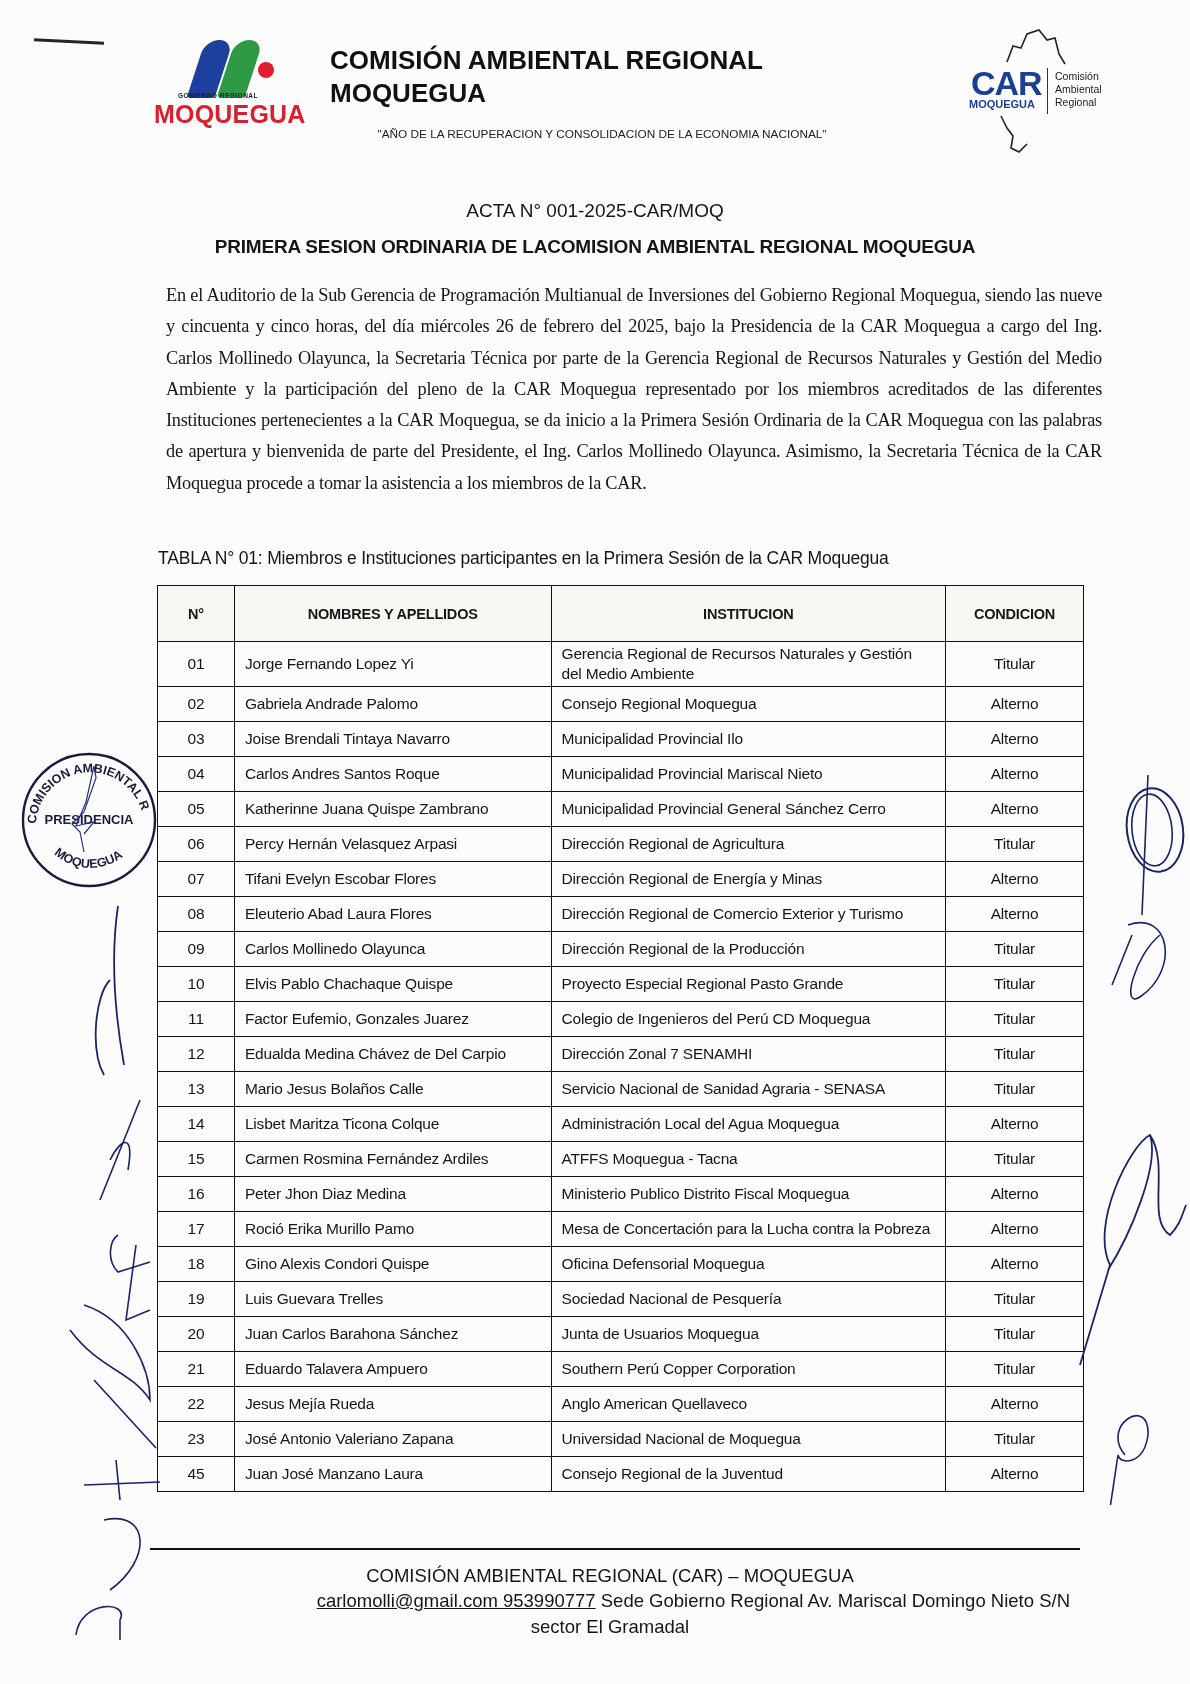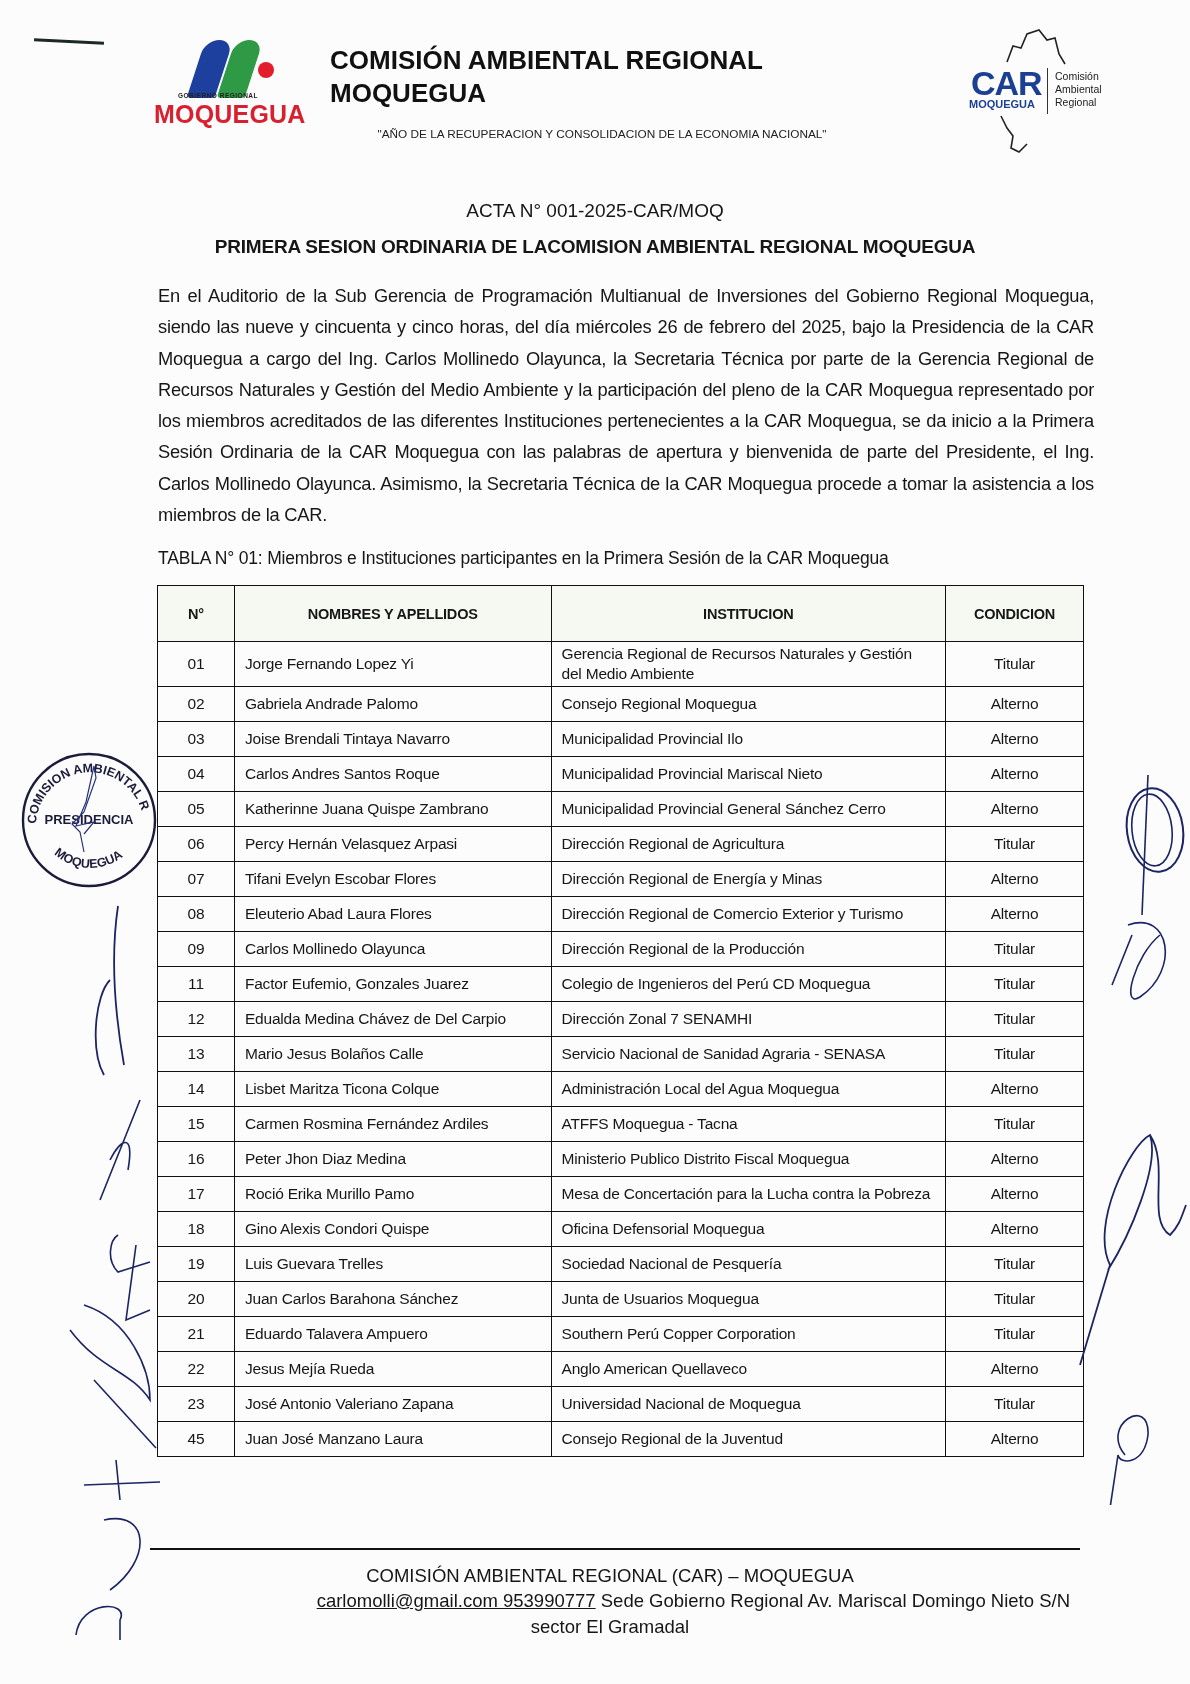--- a/index.html
+++ b/index.html
@@ -22,21 +22,21 @@
 
   .logo-right { left:960px; top:24px; width:160px; height:130px;margin-left:7px; }
   .logo-right .car { position:absolute; left:4px; top:40px; font-size:34px; font-weight:bold; color:#1b3f93; letter-spacing:-1px; }
   .logo-right .carmoq { position:absolute; left:2px; top:74px; font-size:11px; font-weight:bold; color:#1b3f93; }
   .logo-right .divider { position:absolute; left:80px; top:44px; width:1px; height:46px; background:#333; }
   .logo-right .side { position:absolute; left:88px; top:46px; font-size:10.5px; line-height:13px; color:#222; }
 
   .acta-title { left:150px; top:200px; width:890px; text-align:center; font-size:19px; font-weight:normal; }
   .acta-subtitle { left:150px; top:236px; width:890px; text-align:center; font-size:19px; font-weight:bold; letter-spacing:-0.2px; }
 
-  .body-para { left:158px; top:280px; width:936px; font-size:18.3px; line-height:31.3px; text-align:justify; text-align-last:left; letter-spacing:-0.25px; }
+  .body-para { left:166px; top:280px; width:936px; font-size:18.3px; line-height:31.3px; text-align:justify; text-align-last:left; letter-spacing:-0.25px;font-family:Liberation Serif, serif; }
 
   .table-caption { left:158px; top:548px; font-size:17.5px; letter-spacing:-0.2px; }
   .table-caption b { font-weight:normal; }
 
   table.members { position:absolute; left:157px; top:585px; width:927px; border-collapse:collapse; font-size:15.5px; letter-spacing:-0.2px; }
   table.members th, table.members td { border:1.6px solid #111; padding:0 10px; }
   table.members th { height:55px; font-size:14.5px; font-weight:bold; background:#f5f9f2; text-align:center; }
   table.members td { height:34px; }
   table.members td.tall { height:44px; }
   table.members td.num { text-align:center; width:56px; }
@@ -148,20 +148,26 @@
       <tr>
         <td class="num">08</td>
         <td class="name">Eleuterio Abad Laura Flores</td>
         <td class="inst">Dirección Regional de Comercio Exterior y Turismo</td>
         <td class="cond">Alterno</td>
       </tr>
       <tr>
         <td class="num">09</td>
         <td class="name">Carlos Mollinedo Olayunca</td>
         <td class="inst">Dirección Regional de la Producción</td>
+        <td class="cond">Titular</td>
+      </tr>
+      <tr>
+        <td class="num">10</td>
+        <td class="name">Elvis Pablo Chachaque Quispe</td>
+        <td class="inst">Proyecto Especial Regional Pasto Grande</td>
         <td class="cond">Titular</td>
       </tr>
       <tr>
         <td class="num">11</td>
         <td class="name">Factor Eufemio, Gonzales Juarez</td>
         <td class="inst">Colegio de Ingenieros del Perú CD Moquegua</td>
         <td class="cond">Titular</td>
       </tr>
       <tr>
         <td class="num">12</td>

